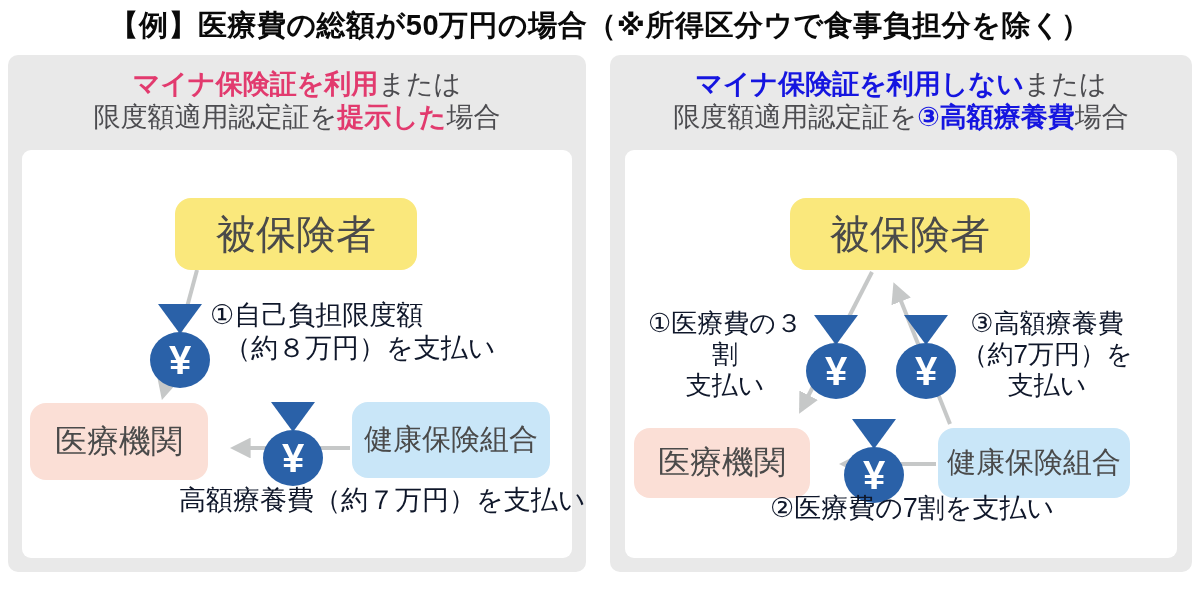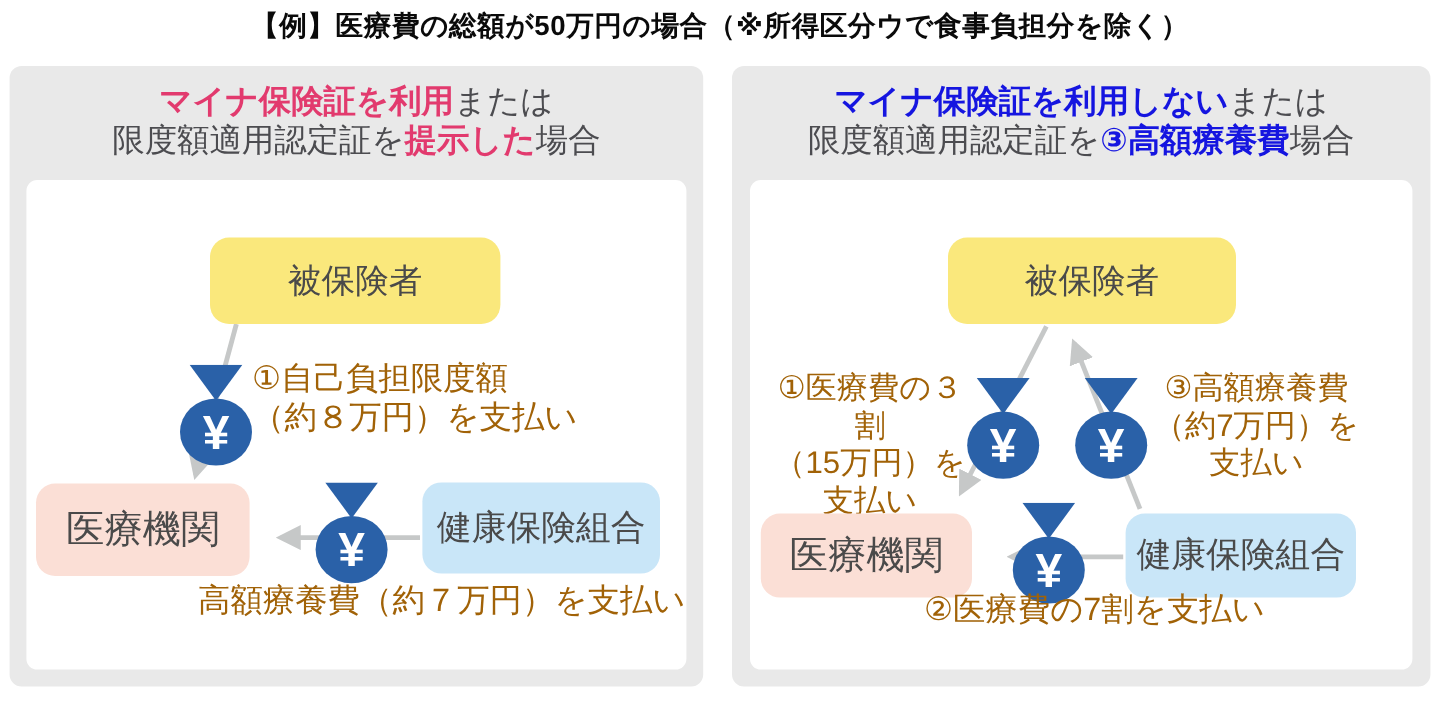--- a/index.html
+++ b/index.html
@@ -1,45 +1,45 @@
 <!DOCTYPE html>
 <html lang="ja"><head>
 <meta charset="utf-8">
 <style>
   html,body{margin:0;padding:0;background:#fff;}
   body{font-family:"Liberation Sans","DejaVu Sans",sans-serif;}
   .canvas{position:relative;width:1200px;height:598px;background:#fff;overflow:hidden;}
 
   .title{position:absolute;top:6px;left:0;width:100%;text-align:center;
-         font-size:23px;font-weight:800;color:#0a0a0a;letter-spacing:0.5px;}
+         font-size:29px;font-weight:800;color:#0a0a0a;letter-spacing:0.5px;}
 
   .panel{position:absolute;top:55px;height:517px;background:#E9E9E9;border-radius:10px;}
   .panel.left{left:8px;width:578px;}
   .panel.right{left:610px;width:582px;}
 
   .panel-header{position:absolute;top:13px;left:0;width:100%;text-align:center;
                 font-size:27px;line-height:1.23;color:#4C4C50;}
   .hl-pink{color:#E23A6E;font-weight:bold;}
   .hl-blue{color:#1515E0;font-weight:bold;}
 
   .inner{position:absolute;background:#fff;border-radius:9px;}
   .panel.left .inner{left:14px;top:95px;width:550px;height:408px;}
   .panel.right .inner{left:15px;top:95px;width:552px;height:408px;}
 
   .overlay{position:absolute;left:0;top:0;pointer-events:none;}
 
   .node{position:absolute;display:flex;align-items:center;justify-content:center;
         color:#4A4A4A;border-radius:16px;}
-  .node.yellow{background:#FAE87C;font-size:28px;}
+  .node.yellow{background:#FAE87C;font-size:40px;}
   .node.pink{background:#FBDFD6;font-size:32px;}
   .node.blue{background:#C9E6F8;font-size:29px;}
 
-  .step{position:absolute;color:#a16207;font-size:27px;line-height:1.24;white-space:nowrap;}
-  .step .indent-sm{}
-  .step .indent-lg{margin-left:20px;}
+  .step{position:absolute;color:#0f172a;font-size:27px;line-height:1.24;white-space:nowrap;}
+  .step .indent-sm{margin-left:14px;}
+  .step .indent-lg{margin-left:34px;}
   .step.centered{text-align:center;white-space:normal;font-size:26px;line-height:1.2;padding-left:11px;}
 
   .bag{position:absolute;}
 </style>
 </head>
 <body>
 
 <div class="canvas">
 
   <div class="title">【例】医療費の総額が50万円の場合（※所得区分ウで食事負担分を除く）</div>
@@ -116,21 +116,20 @@
       </svg>
 
       <svg class="bag" style="left:268px;top:165px;" width="66" height="86" viewBox="0 0 66 86">
         <polygon points="11,0 55,0 33,30" fill="#2A61A8"></polygon>
         <ellipse cx="33" cy="56" rx="30" ry="28" fill="#2A61A8"></ellipse>
         <text x="33" y="70" text-anchor="middle" font-size="40" font-weight="bold" fill="#ffffff">¥</text>
       </svg>
 
       <div class="step centered" style="left:0px;top:158px;width:178px;">
         <div>①医療費の３割</div>
-        <div>（15万円）を</div>
         <div>支払い</div>
       </div>
 
       <div class="step centered" style="left:320px;top:158px;width:182px;">
         <div>③高額療養費</div>
         <div>（約7万円）を</div>
         <div>支払い</div>
       </div>
 
       <div class="node pink" style="left:9px;top:278px;width:176px;height:70px;">医療機関</div>

